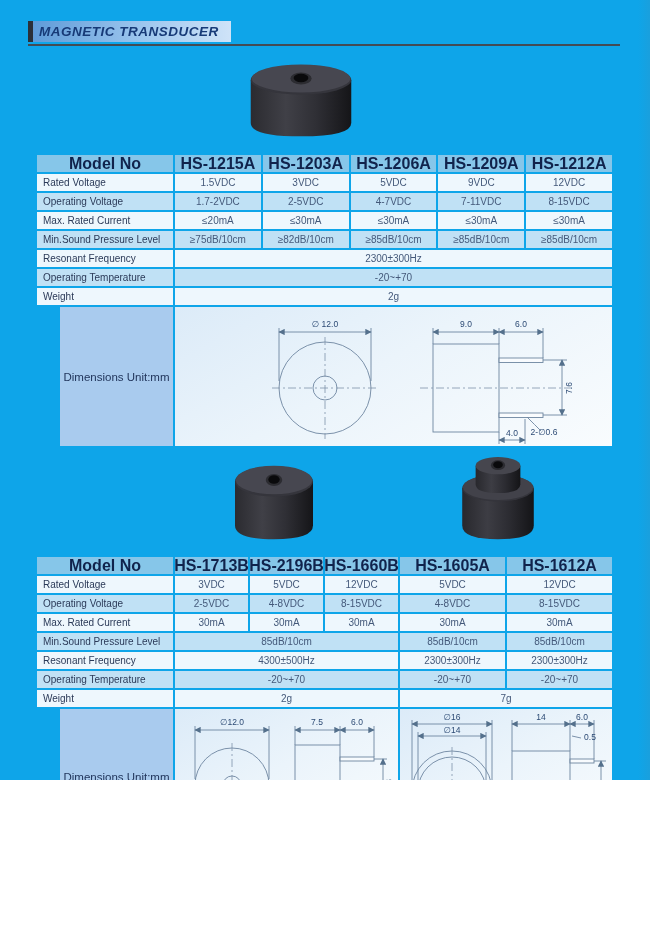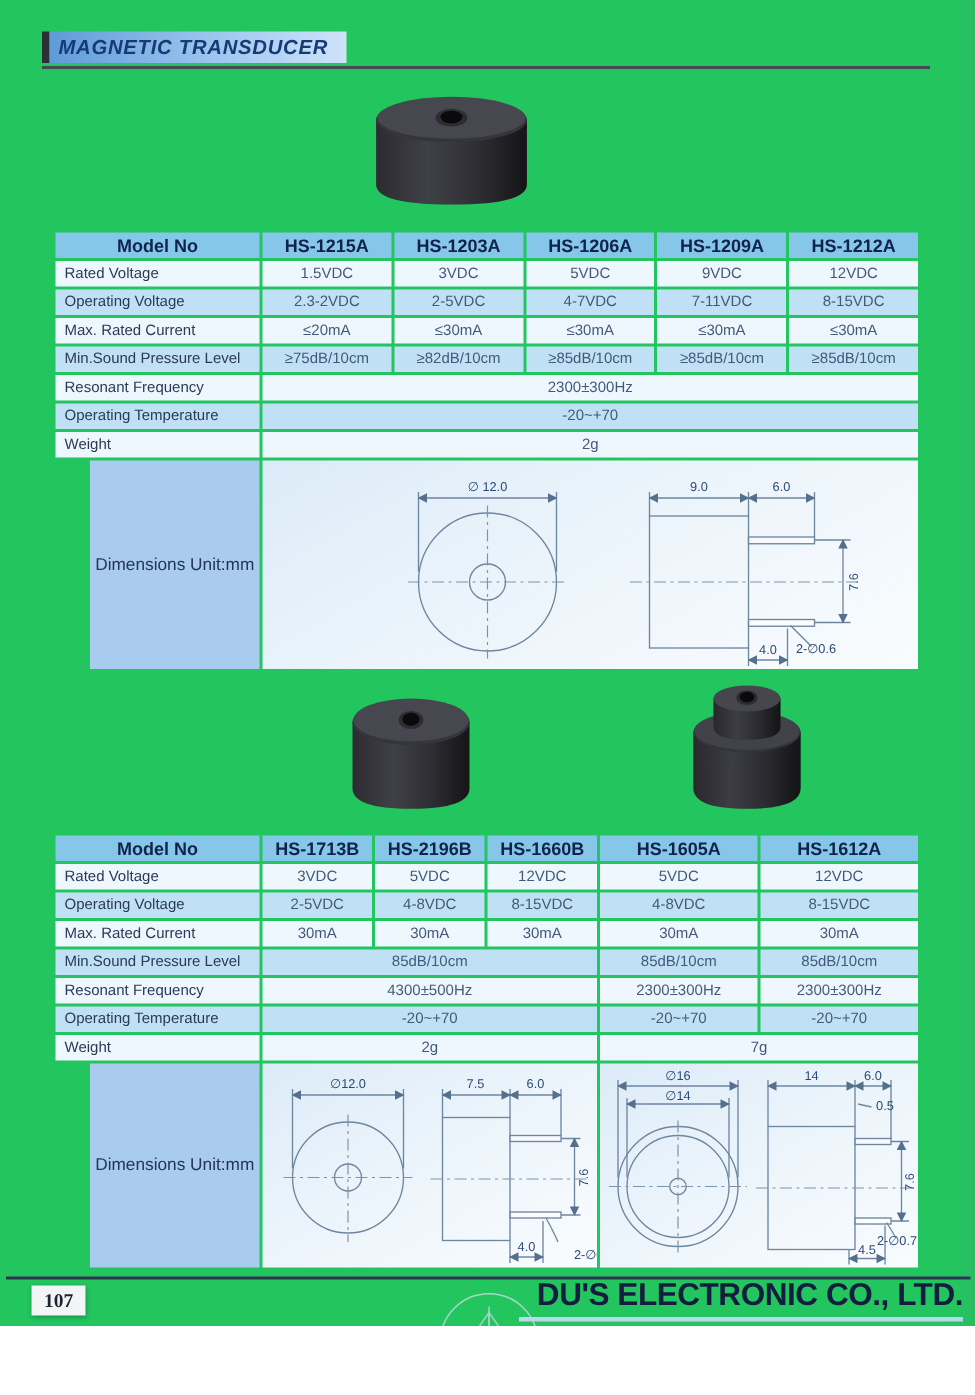--- a/index.html
+++ b/index.html
@@ -1,35 +1,35 @@
 <!DOCTYPE html>
 <html><head>
 <meta charset="utf-8">
 <style>
   html,body{margin:0;padding:0;}
-  .page{position:relative;width:650px;height:884px;background:#22c55e;overflow:hidden;
+  .page{position:relative;width:650px;height:780px;background:#0ea5e9;overflow:hidden;
         font-family:"Liberation Sans",sans-serif;}
   .page::after{content:"";position:absolute;right:0;top:0;bottom:0;width:12px;
         background:linear-gradient(to right,rgba(0,0,0,0),rgba(110,120,135,.12));pointer-events:none;}
   
   .badge-wrap{position:absolute;left:28px;top:21px;display:flex;}
   .badge-tick{width:5px;height:21px;background:#2b3038;}
   .badge{height:21px;display:flex;align-items:center;padding:0 12px 0 6px;
         background:linear-gradient(to right,#5f9bd8,#9cc6ee 55%,#cfe3f8);
         font-style:italic;font-weight:bold;font-size:13.5px;letter-spacing:.5px;color:#173a77;}
   .title-rule{position:absolute;left:28px;top:44px;width:592px;height:2px;background:#444b54;}
   
   .t{position:absolute;display:grid;gap:2px;}
   .t1{left:37px;top:155px;width:575px;grid-template-columns:136px repeat(5,1fr);
       grid-template-rows:repeat(8,17px) 139px;}
   .t2{left:37px;top:557px;width:575px;grid-template-columns:136px 73px 73px 73px 1fr 1fr;
       grid-template-rows:repeat(8,17px) 136px;}
   .c{display:flex;align-items:center;justify-content:center;font-size:10px;color:#44597a;white-space:nowrap;overflow:hidden;}
   .c.lab{justify-content:flex-start;padding-left:6px;font-size:10px;color:#2b3a58;}
-  .c.hdr{font-weight:bold;font-size:12px;color:#10234c;}
+  .c.hdr{font-weight:bold;font-size:16px;color:#10234c;}
   .bg-h{background:#86c6e9}
   .bg-a{background:#eef7fd}
   .bg-b{background:#c0e1f5}
   .bg-d{background:#a9cbee}
   .bg-draw{background:linear-gradient(150deg,#dcebf8,#ebf4fb 45%,#f9fcfe);}
   .dims-lab{font-size:11.5px;color:#22365c;justify-content:center;padding-left:0;margin-left:23px;}
   .sp25{grid-column:2/5}.sp27{grid-column:2/7}.sp57{grid-column:5/7}
   
   .draw{display:block;width:100%;height:100%;}
   .dln{stroke:#6e86a0;stroke-width:.9;fill:none;}
@@ -84,21 +84,21 @@
     <div class="c hdr bg-h">HS-1212A</div>
 
     <div class="c lab bg-a">Rated Voltage</div>
     <div class="c bg-a">1.5VDC</div>
     <div class="c bg-a">3VDC</div>
     <div class="c bg-a">5VDC</div>
     <div class="c bg-a">9VDC</div>
     <div class="c bg-a">12VDC</div>
 
     <div class="c lab bg-b">Operating Voltage</div>
-    <div class="c bg-b">2.3-2VDC</div>
+    <div class="c bg-b">1.7-2VDC</div>
     <div class="c bg-b">2-5VDC</div>
     <div class="c bg-b">4-7VDC</div>
     <div class="c bg-b">7-11VDC</div>
     <div class="c bg-b">8-15VDC</div>
 
     <div class="c lab bg-a">Max. Rated Current</div>
     <div class="c bg-a">≤20mA</div>
     <div class="c bg-a">≤30mA</div>
     <div class="c bg-a">≤30mA</div>
     <div class="c bg-a">≤30mA</div>

